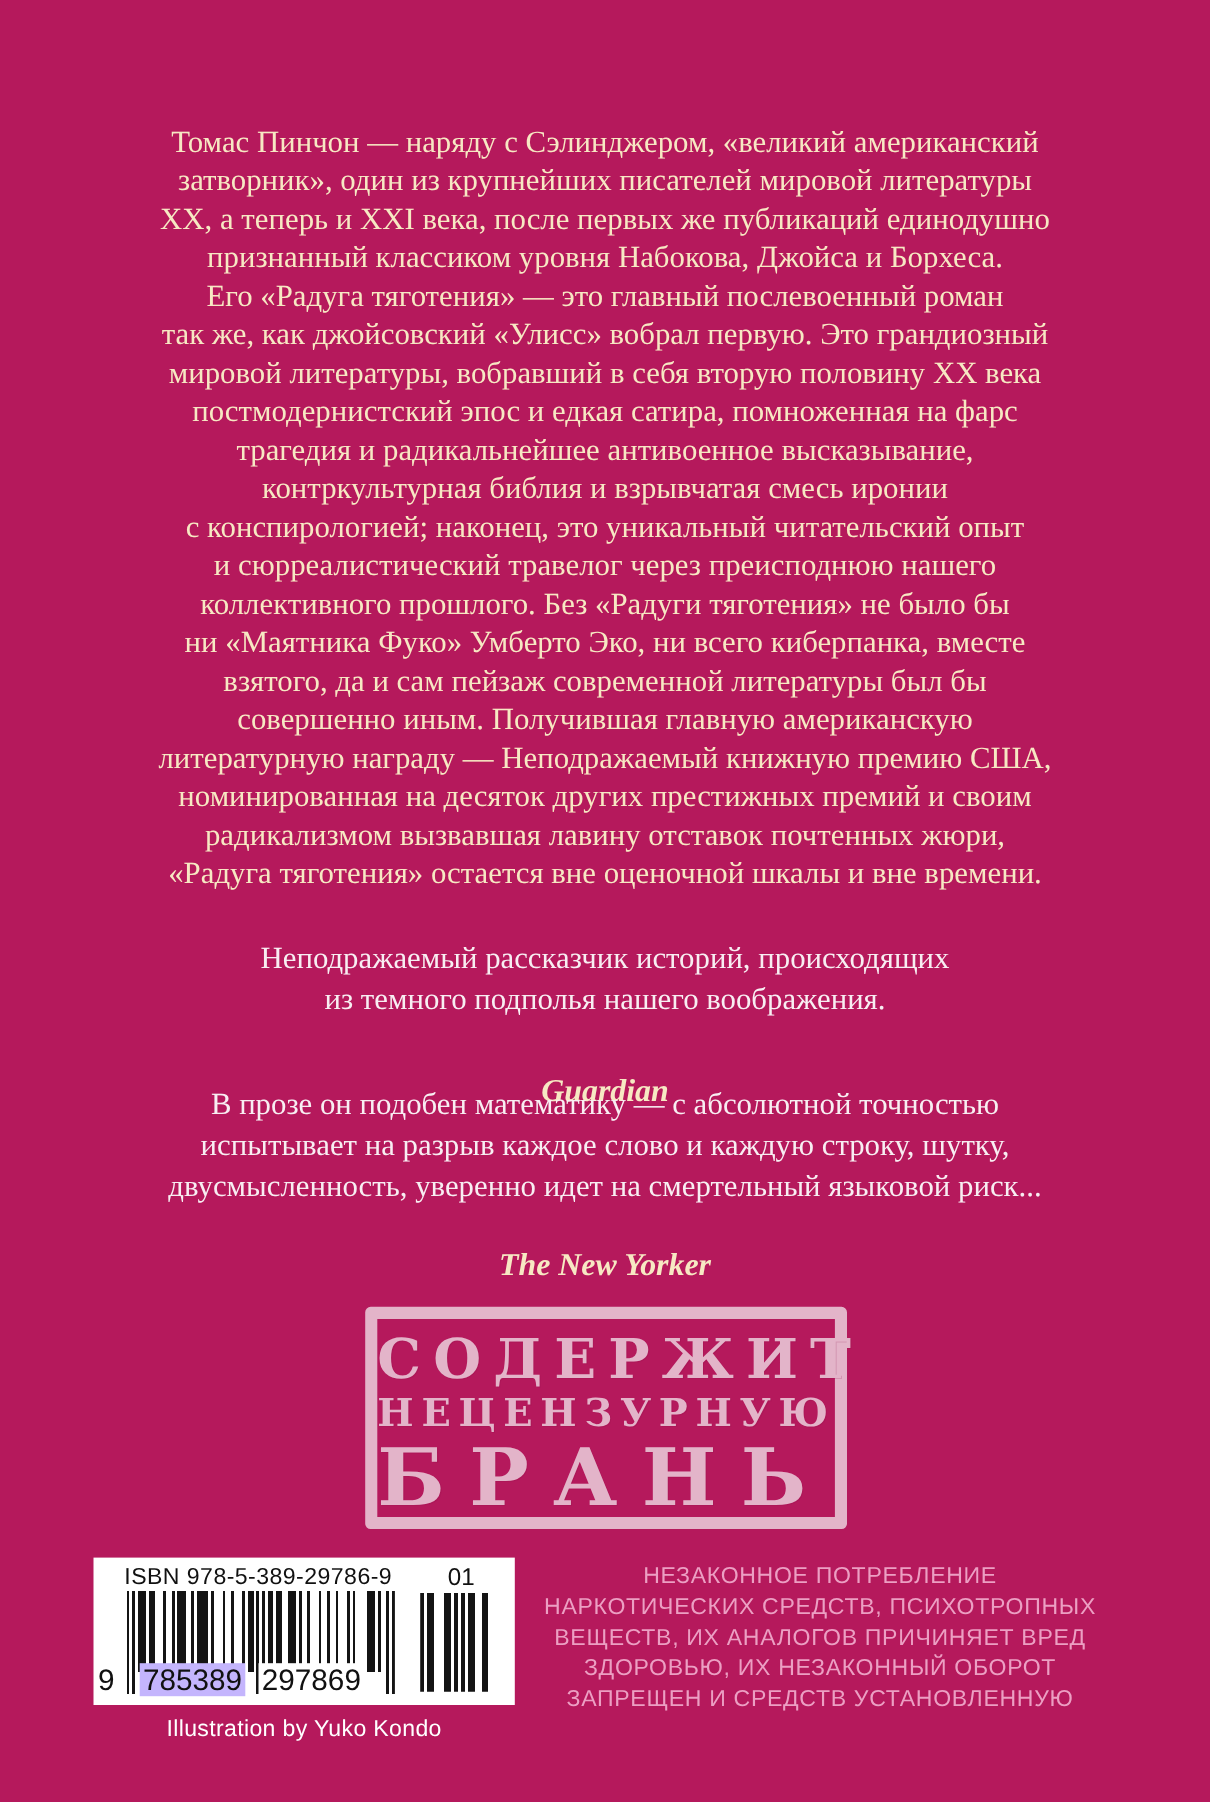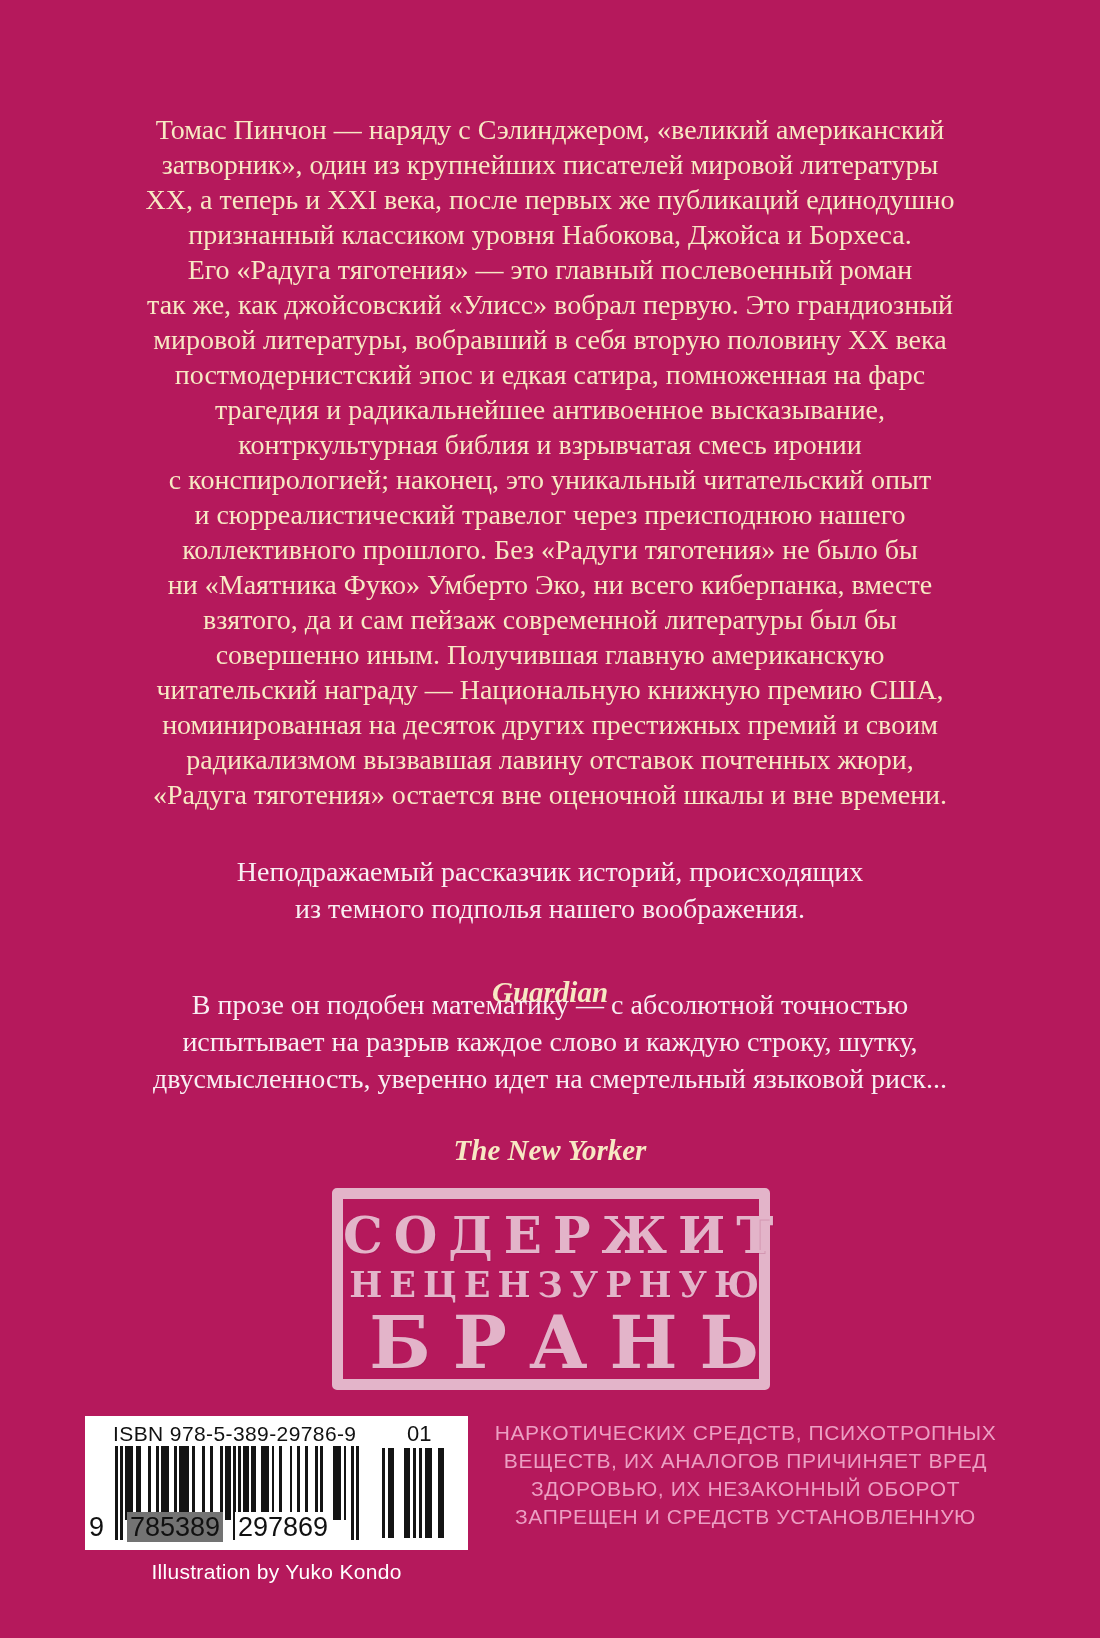--- a/index.html
+++ b/index.html
@@ -27,42 +27,42 @@
   }
   .quote1{top:853px;}
   .quote1 .qsource{margin-top:48px;}
   .quote2{top:986px;}
   .quote2 .qsource{margin-top:36px;}
 
   
   .stamp{
     position:absolute;left:332px;top:1188px;width:438px;height:202px;
     border:11px solid var(--stamp,#e3b4c9);border-radius:5px;
-    box-sizing:border-box;text-align:right;
+    box-sizing:border-box;text-align:left;
     color:var(--stamp,#e3b4c9);
     font-family:"DejaVu Serif", serif;font-weight:bold;
     text-shadow:1px 1px 0 rgba(140,15,70,0.18);
   }
   .stamp .s1{font-size:50px;line-height:50px;margin-top:12px;letter-spacing:11px;margin-right:-11px;}
   .stamp .s2{font-size:35px;line-height:44px;margin-top:2px;letter-spacing:7px;margin-right:-7px;}
   .stamp .s3{font-size:72px;line-height:72px;margin-top:0px;letter-spacing:22px;margin-right:-22px;}
 
   
   .barcode-box{
     position:absolute;left:85px;top:1416px;width:383px;height:134px;
     background:#ffffff;
     font-family:Liberation Sans, sans-serif;color:#111;
   }
   .bc-isbn{position:absolute;left:28px;top:6px;font-size:21px;letter-spacing:0.4px;}
   .bc-addon{position:absolute;left:322px;top:5px;font-size:22px;}
   #ean13{position:absolute;left:30px;top:30px;width:244px;height:94px;}
   #ean2{position:absolute;left:297px;top:32px;width:62px;height:90px;}
   .bc-num{position:absolute;top:96px;font-size:27px;font-weight:500;line-height:30px;}
   .bc-n0{left:4px;}
-  .bc-n1{left:42px;background:#737373;padding:0 3px;}
+  .bc-n1{left:42px;background:#c4b5fd;padding:0 3px;}
   .bc-n2{left:150px;background:#fff;padding:0 3px;}
 
   
   .credit{
     position:absolute;left:85px;top:1560px;width:383px;text-align:center;
     font-family:Liberation Sans, sans-serif;font-size:21px;
     color:#ffffff;letter-spacing:0.3px;
   }
 
   
@@ -88,21 +88,21 @@
       <div>мировой литературы, вобравший в себя вторую половину XX века</div>
       <div>постмодернистский эпос и едкая сатира, помноженная на фарс</div>
       <div>трагедия и радикальнейшее антивоенное высказывание,</div>
       <div>контркультурная библия и взрывчатая смесь иронии</div>
       <div>с конспирологией; наконец, это уникальный читательский опыт</div>
       <div>и сюрреалистический травелог через преисподнюю нашего</div>
       <div>коллективного прошлого. Без «Радуги тяготения» не было бы</div>
       <div>ни «Маятника Фуко» Умберто Эко, ни всего киберпанка, вместе</div>
       <div>взятого, да и сам пейзаж современной литературы был бы</div>
       <div>совершенно иным. Получившая главную американскую</div>
-      <div>читательский награду — Национальную книжную премию США,</div>
+      <div>литературную награду — Неподражаемый книжную премию США,</div>
       <div>номинированная на десяток других престижных премий и своим</div>
       <div>радикализмом вызвавшая лавину отставок почтенных жюри,</div>
       <div>«Радуга тяготения» остается вне оценочной шкалы и вне времени.</div>
     </div>
 
   <div class="quote quote1">
     <div class="qtext">
         <div>Неподражаемый рассказчик историй, происходящих</div>
         <div>из темного подполья нашего воображения.</div>
       </div>
@@ -188,19 +188,20 @@
         <rect x="19" y="0" width="1" height="90" fill="#141414"></rect>
       </svg>
     <div class="bc-num bc-n0">9</div>
     <div class="bc-num bc-n1">785389</div>
     <div class="bc-num bc-n2">297869</div>
   </div>
 
   <div class="credit">Illustration by Yuko Kondo</div>
 
   <div class="warning">
+      <div>НЕЗАКОННОЕ ПОТРЕБЛЕНИЕ</div>
       <div>НАРКОТИЧЕСКИХ СРЕДСТВ, ПСИХОТРОПНЫХ</div>
       <div>ВЕЩЕСТВ, ИХ АНАЛОГОВ ПРИЧИНЯЕТ ВРЕД</div>
       <div>ЗДОРОВЬЮ, ИХ НЕЗАКОННЫЙ ОБОРОТ</div>
       <div>ЗАПРЕЩЕН И СРЕДСТВ УСТАНОВЛЕННУЮ</div>
     </div>
 
 </div>
 
 </body></html>

